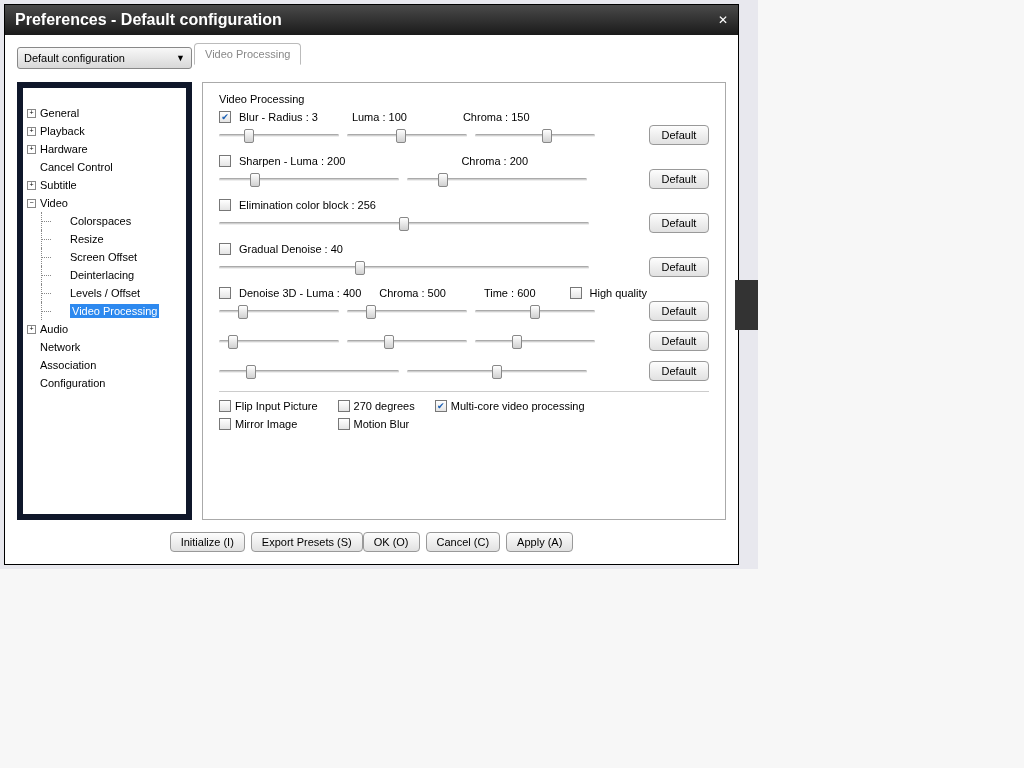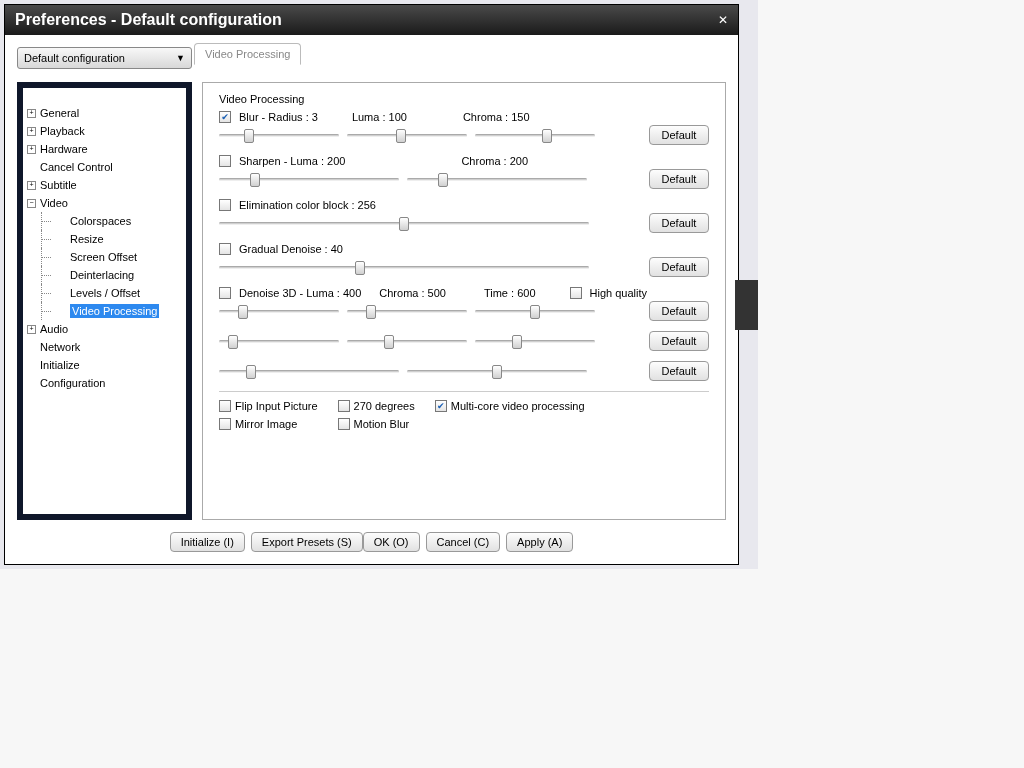--- a/index.html
+++ b/index.html
@@ -119,21 +119,21 @@
             <div class="node">
               <span class="box plus"></span>
               <span>Audio</span>
             </div>
             <div class="node">
               <span class="none"></span>
               <span>Network</span>
             </div>
             <div class="node">
               <span class="none"></span>
-              <span>Initialize</span>
+              <span>Association</span>
             </div>
             <div class="node">
               <span class="none"></span>
               <span>Configuration</span>
             </div>
           </div>
 
       <div class="main">
         <div class="fieldset-title">Video Processing</div>
 

